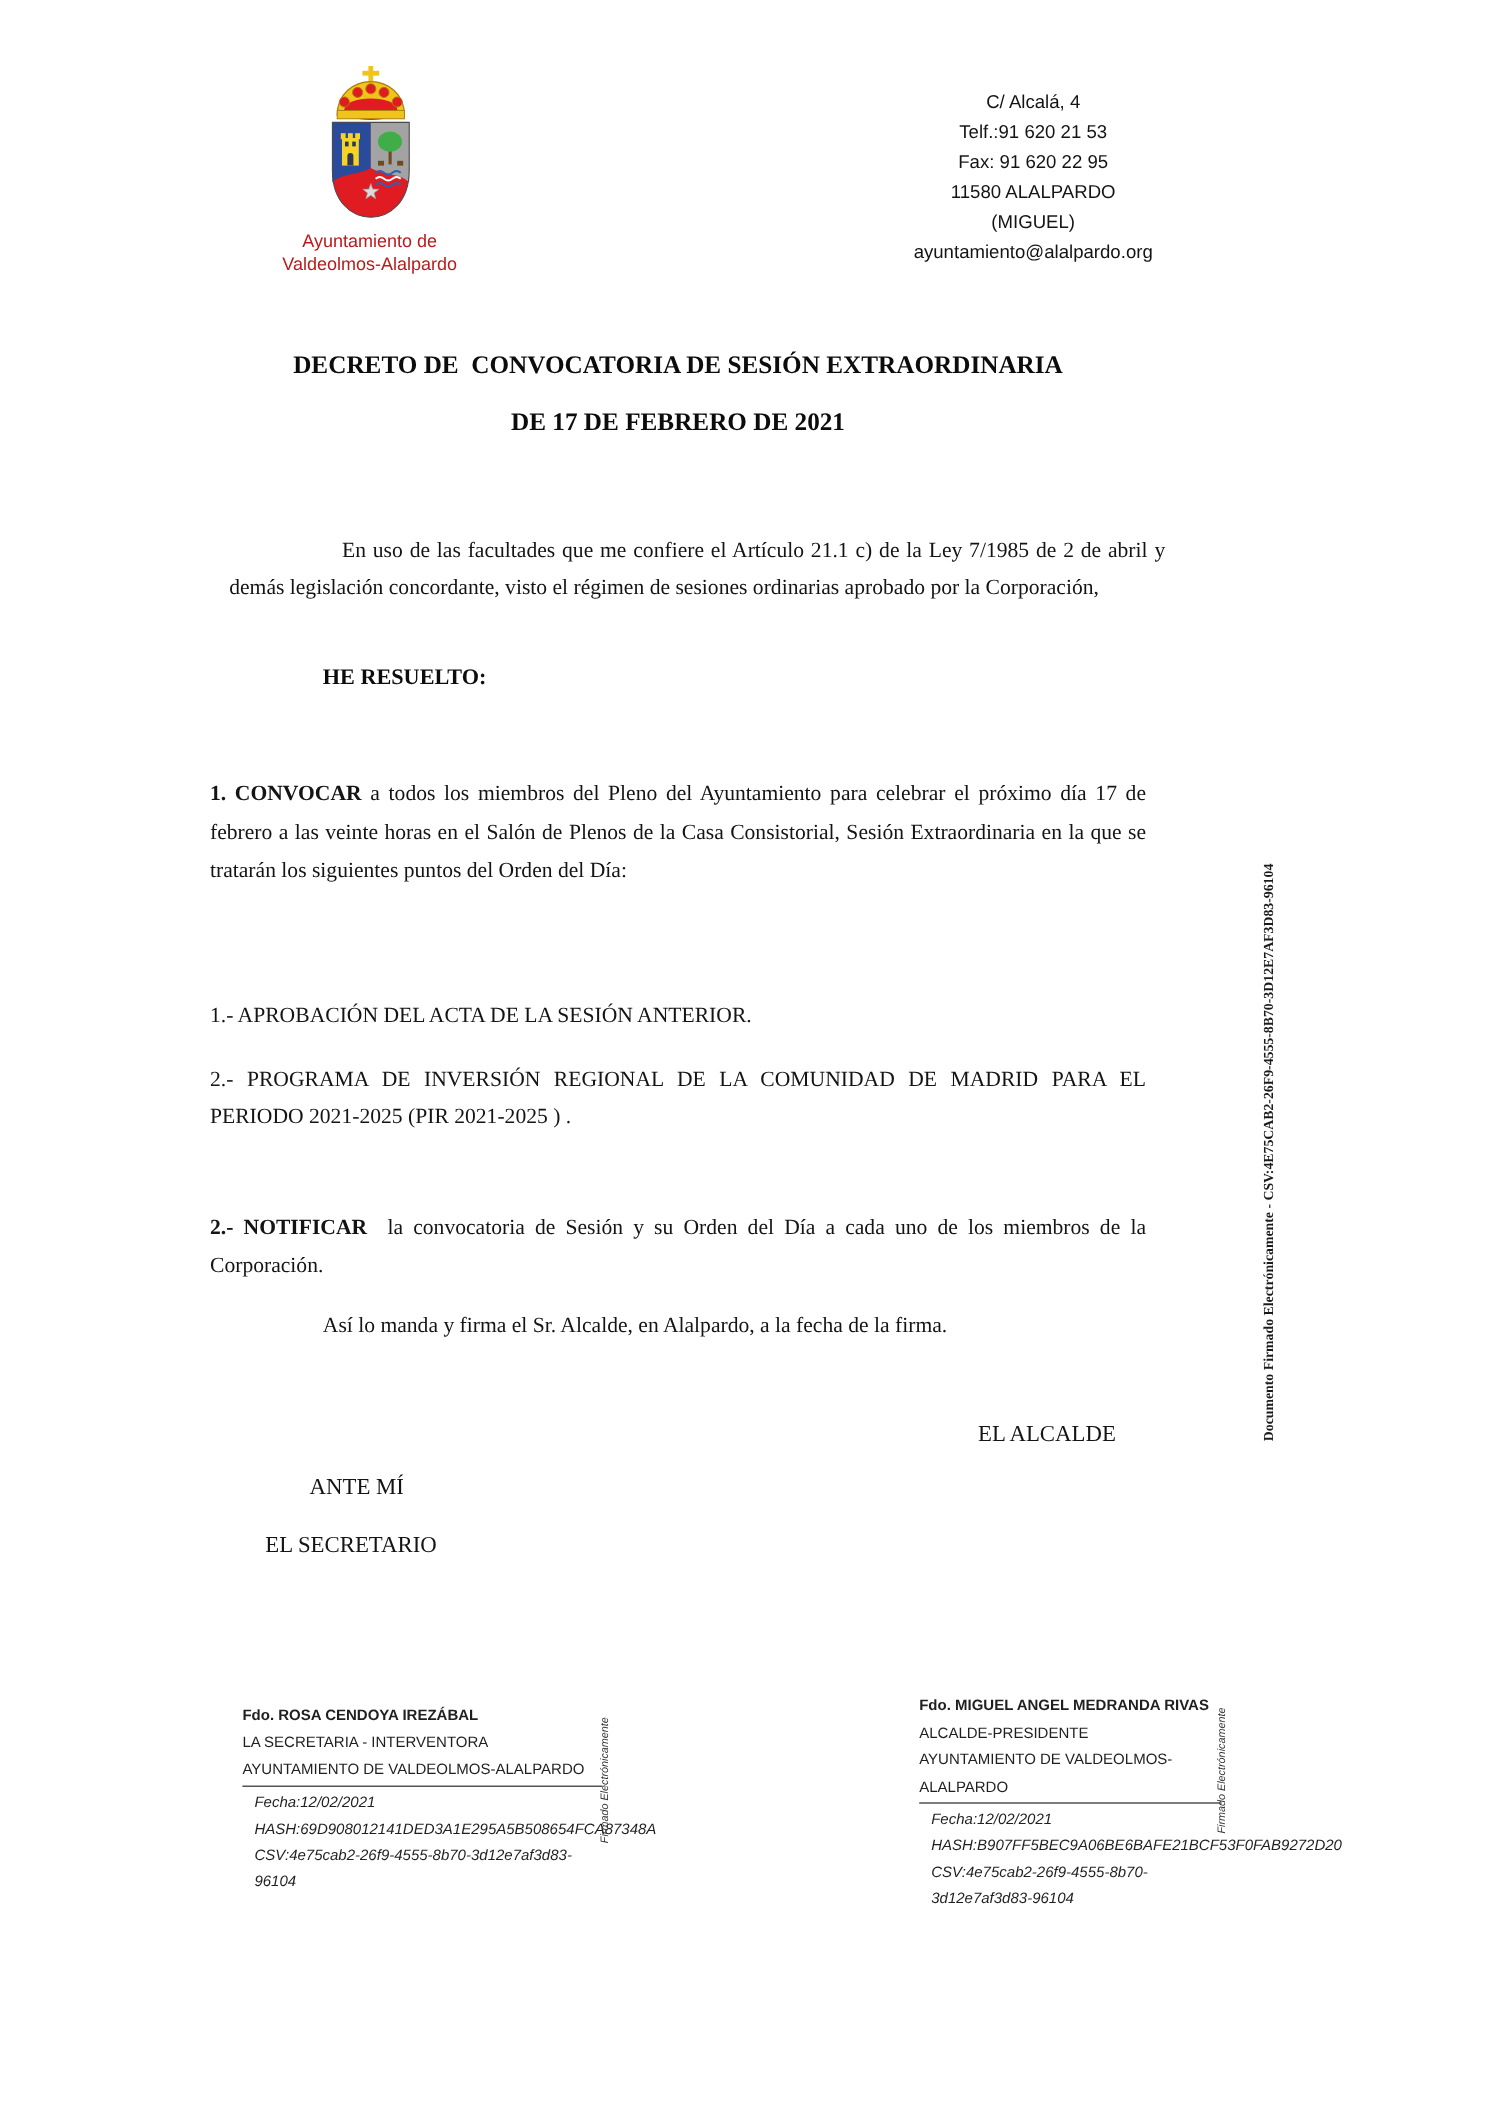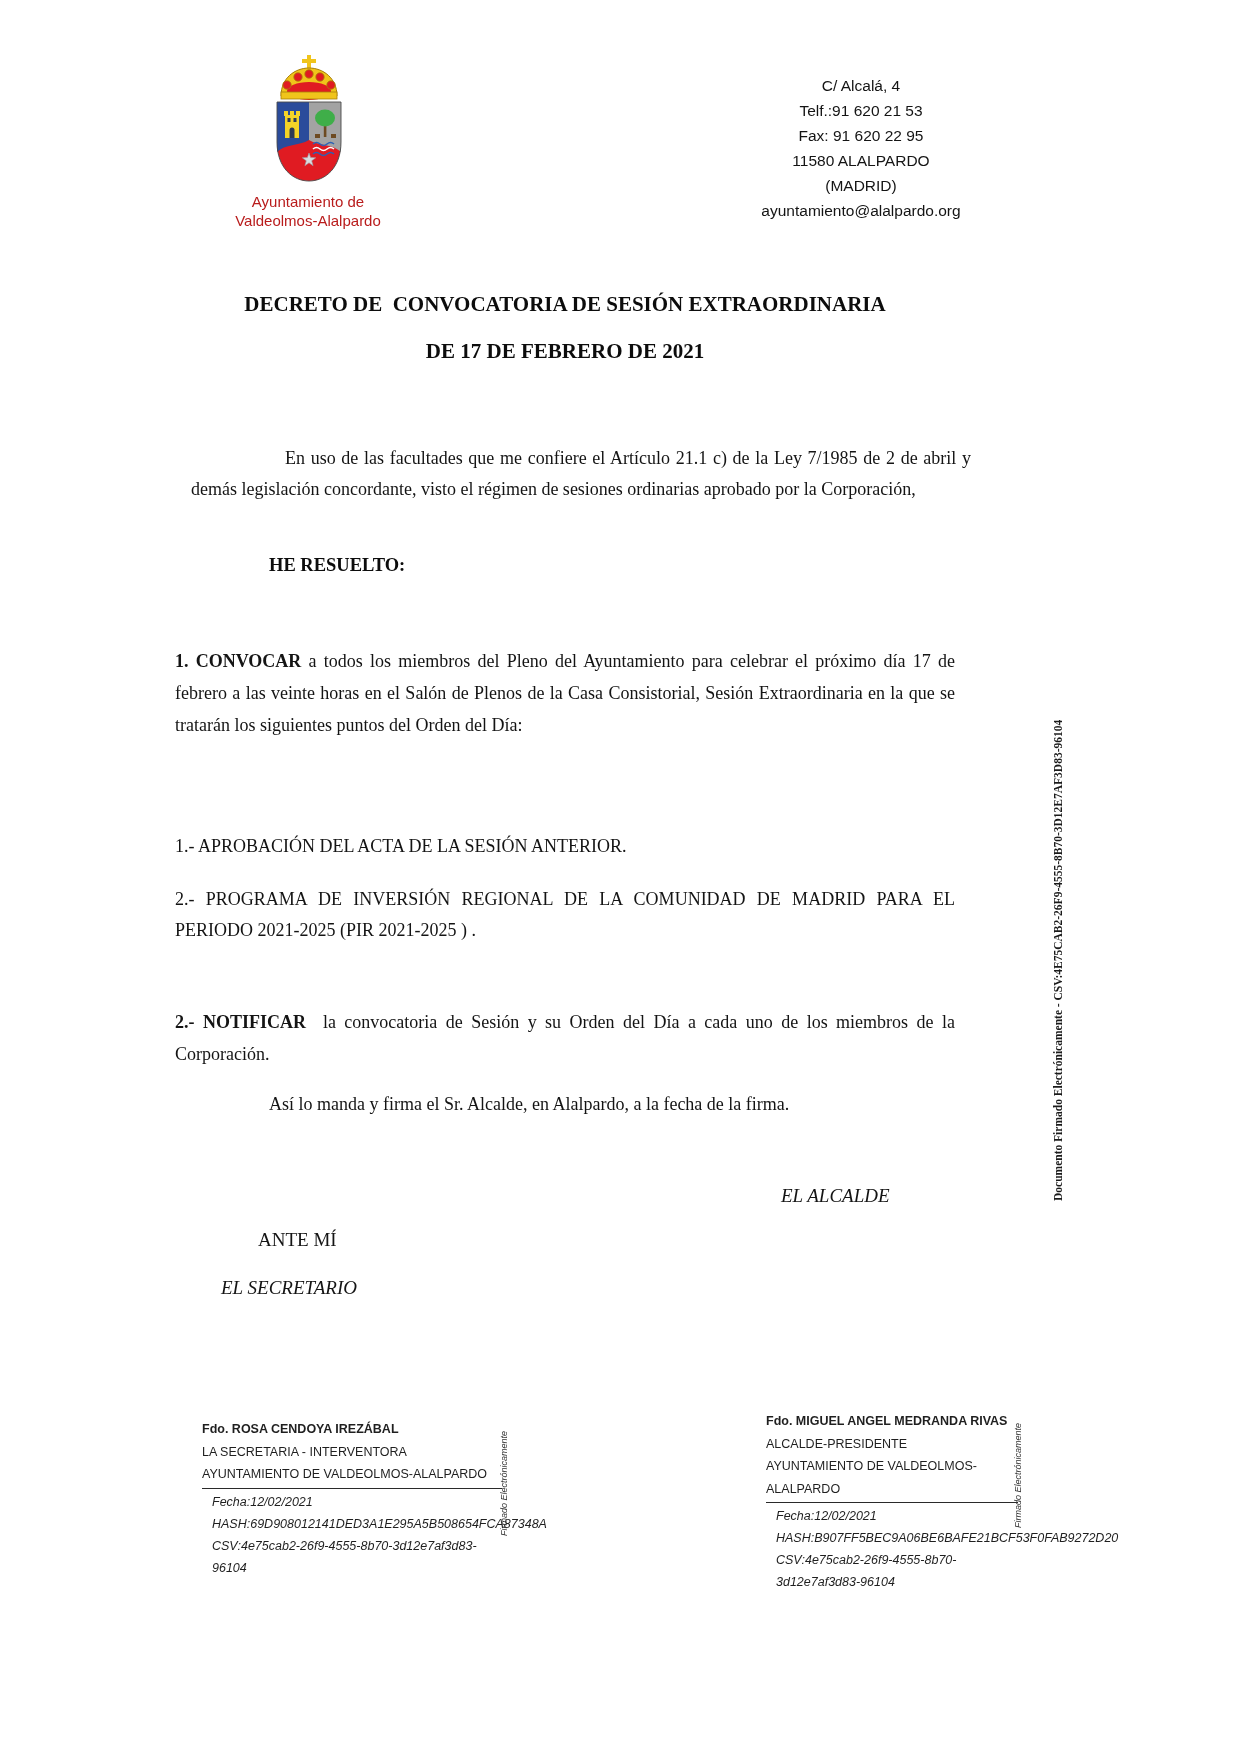--- a/index.html
+++ b/index.html
@@ -34,23 +34,23 @@
   .p-intro{top:443px;margin-left:16px;}
   .h-resuelto{position:absolute;left:269px;top:555px;font-size:18.5px;font-weight:bold;color:#0c0c0c;}
   .p-convocar{top:645px;line-height:32px;}
   .p-agenda1{top:831px;text-align:left;}
   .p-agenda2{top:884px;line-height:31px;}
   .p-notificar{top:1006px;line-height:32px;}
   .p-closing{top:1089px;text-align:left;}
   .b{font-weight:bold;}
   
   .sig-h{position:absolute;font-size:19px;color:#141414;}
-  .h-alcalde{left:781px;top:1185px;font-style:italic;}
+  .h-alcalde{left:815px;top:1185px;}
   .h-antemi{left:258px;top:1229px;}
-  .h-secretario{left:221px;top:1277px;font-style:italic;}
+  .h-secretario{left:221px;top:1277px;}
   
   .sigblock{
     position:absolute;font-family:"Liberation Sans", sans-serif;font-size:12.5px;
     color:#1f1f1f;line-height:22.5px;
   }
   .sig-left{left:202px;top:1418px;width:300px;}
   .sig-right{left:766px;top:1410px;width:252px;}
   .sig-name{font-weight:bold;}
   .sig-rule{border-bottom:1.3px solid #2a2a2a;height:1px;margin:1px 0 2px 0;}
   .sig-meta{font-style:italic;line-height:22px;margin-left:10px;}
@@ -127,21 +127,21 @@
   <div class="crest-caption">
     <div>Ayuntamiento de</div>
     <div>Valdeolmos-Alalpardo</div>
   </div>
 
   <div class="contact">
     <div>C/ Alcalá, 4</div>
     <div>Telf.:91 620 21 53</div>
     <div>Fax: 91 620 22 95</div>
     <div>11580 ALALPARDO</div>
-    <div>(MADRID)</div>
+    <div>(MIGUEL)</div>
     <div>ayuntamiento@alalpardo.org</div>
   </div>
 
   <div class="title-line title-1">DECRETO DE  CONVOCATORIA DE SESIÓN EXTRAORDINARIA</div>
   <div class="title-line title-2">DE 17 DE FEBRERO DE 2021</div>
 
   <div class="para indent p-intro">En uso de las facultades que me confiere el Artículo 21.1 c) de la Ley 7/1985 de 2 de abril y demás legislación concordante, visto el régimen de sesiones ordinarias aprobado por la Corporación,</div>
 
   <div class="h-resuelto">HE RESUELTO:</div>
 

